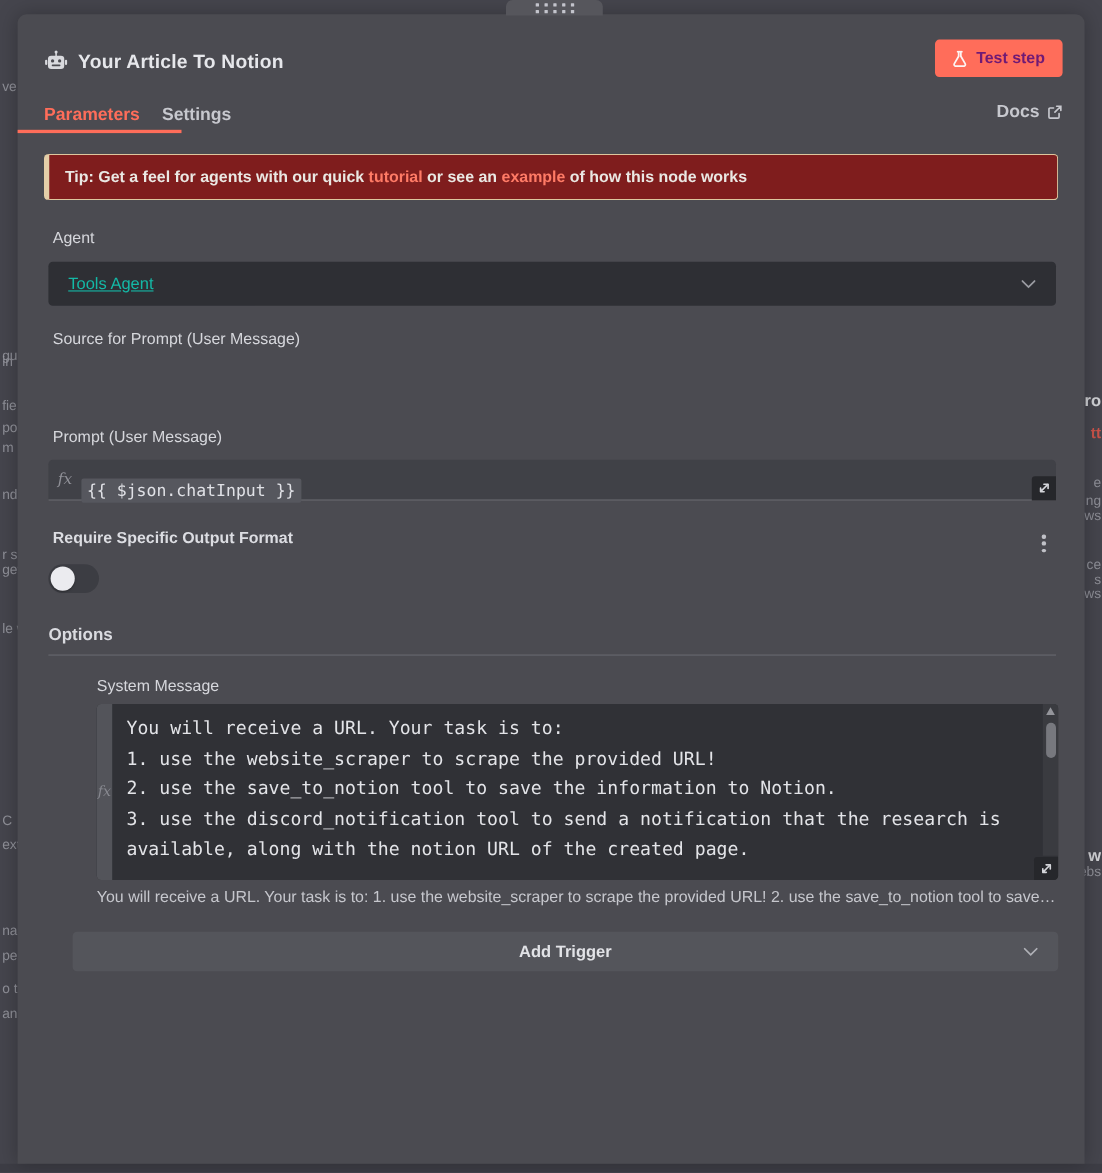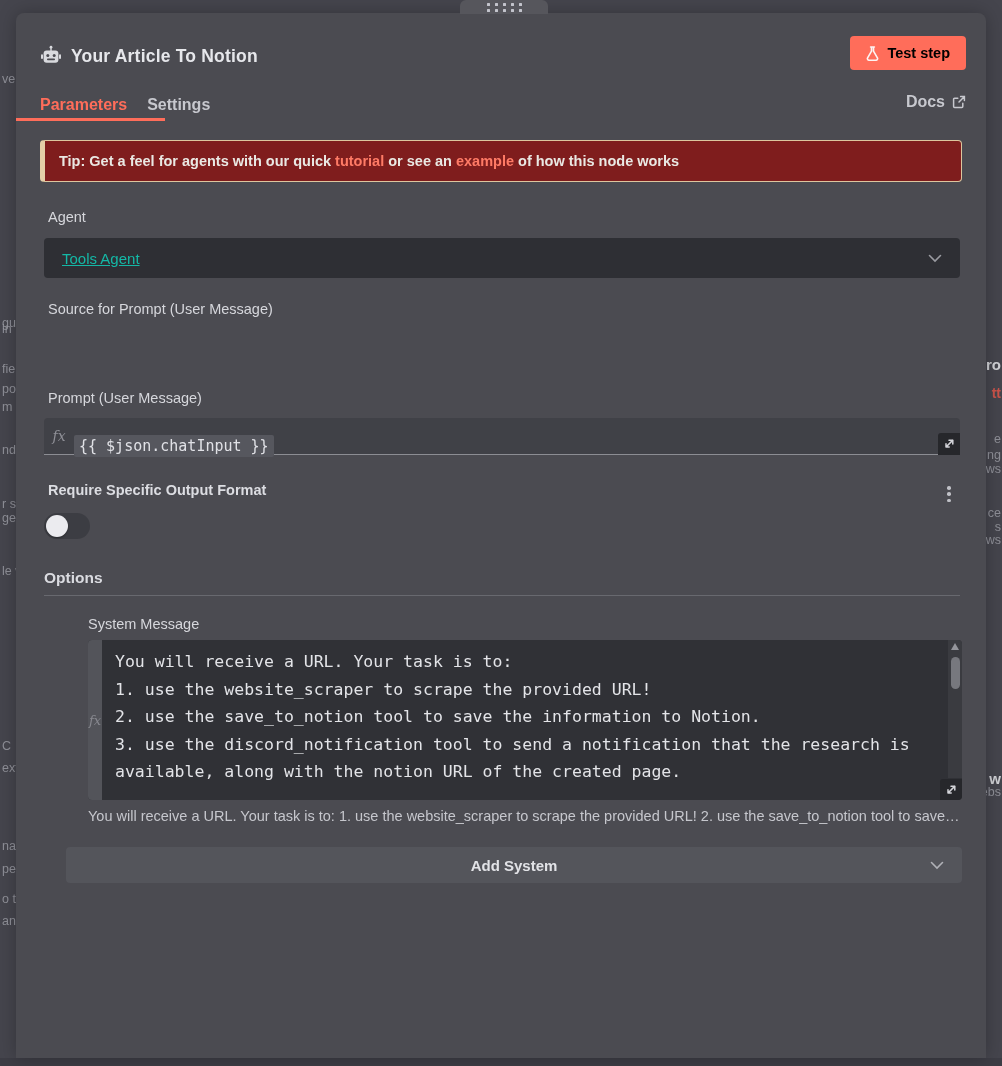--- a/index.html
+++ b/index.html
@@ -41,21 +41,21 @@
   }
 
   
   .hdr-title-row { position:absolute; left:24px; top:25px; right:20px; height:36px; display:flex; align-items:center; }
   .robot-icon { width:22px; height:22px; margin-right:9px; flex:none; }
   .node-title { font-size:17.5px; font-weight:bold; color:#e6e7eb; letter-spacing:.2px; }
   .test-btn {
     position:absolute; right:20px; top:23px; height:34px; padding:0 16px;
     background:#ff6d5a; border:none; border-radius:4px; cursor:pointer;
     display:flex; align-items:center; gap:8px;
-    font-family:"Liberation Sans",sans-serif; font-size:14.5px; font-weight:bold; color:#000000;
+    font-family:"Liberation Sans",sans-serif; font-size:14.5px; font-weight:bold; color:#701a75;
   }
   .flask-icon { width:13px; height:15px; }
 
   
   .tabs { position:absolute; left:24px; top:75px; right:20px; height:33px; display:flex; gap:20px; align-items:center; }
   .tab { font-size:16px; font-weight:bold; color:#c7c8ce; cursor:pointer; }
   .tab-active { color:#ff6d5a; }
   .tab-underline { position:absolute; left:0; top:105px; width:149px; height:3px; background:#ff6d5a; }
   .docs-link {
     position:absolute; right:20px; top:80px; display:flex; align-items:center; gap:7px;
@@ -319,19 +319,19 @@
       <svg class="expand-glyph" viewBox="0 0 12 12">
         <path d="M6 2.2h3.8V6" fill="none" stroke="#d4d5da" stroke-width="1.5" stroke-linecap="round" stroke-linejoin="round"></path>
         <path d="M9.4 2.6 L3 9 M3 9v-3.2 M3 9h3.2" fill="none" stroke="#d4d5da" stroke-width="1.5" stroke-linecap="round" stroke-linejoin="round"></path>
       </svg>
     </span>
   </div>
 
   <div class="preview">You will receive a URL. Your task is to: 1. use the website_scraper to scrape the provided URL! 2. use the save_to_notion tool to save the information to Notion. 3. use the discord_notification tool to send a notification that the research is available, along with the notion URL of the created page.</div>
 
   <button class="add-option">
-    <span>Add System</span>
+    <span>Add Trigger</span>
     <svg class="chev" viewBox="0 0 14 9">
       <path d="M1.5 1.5 L7 7 L12.5 1.5" fill="none" stroke="#b0b1b7" stroke-width="1.6" stroke-linecap="round"></path>
     </svg>
   </button>
 
 </div>
 
 </body></html>

